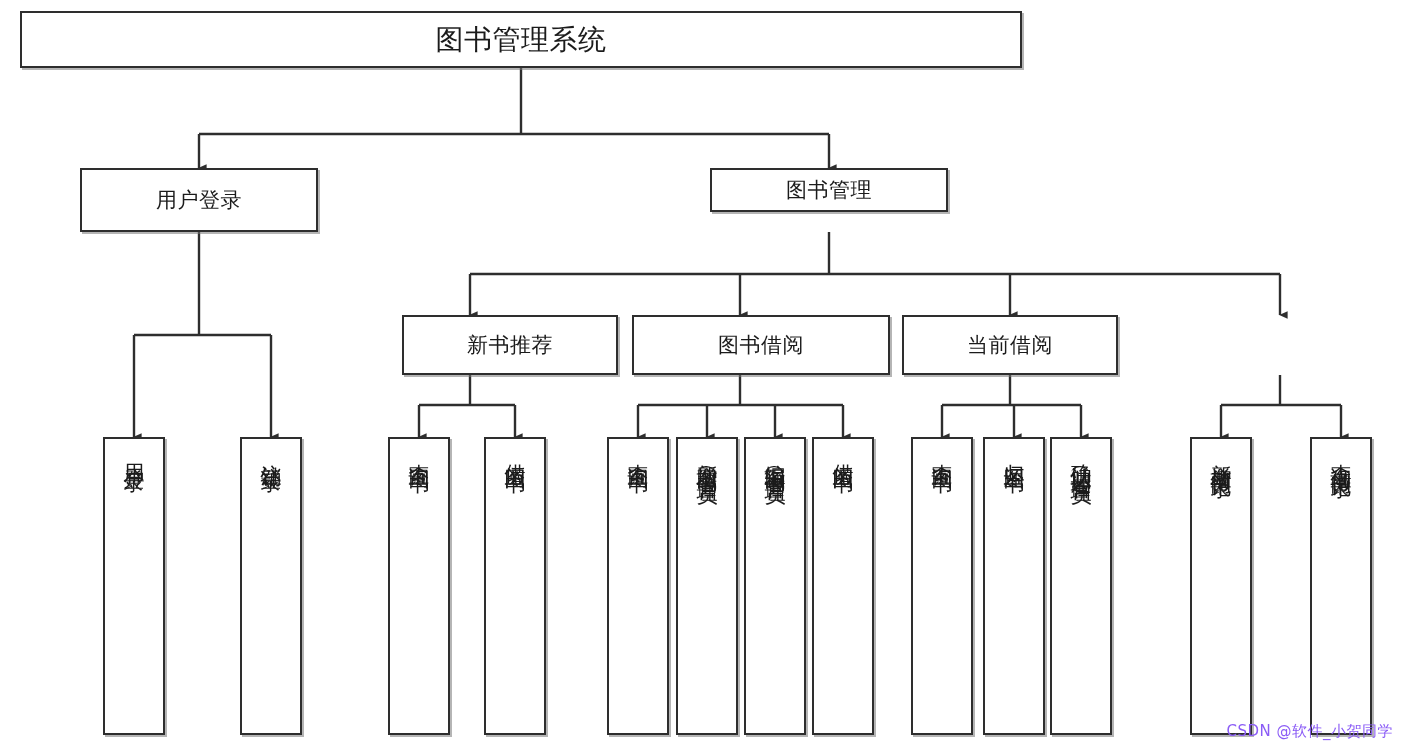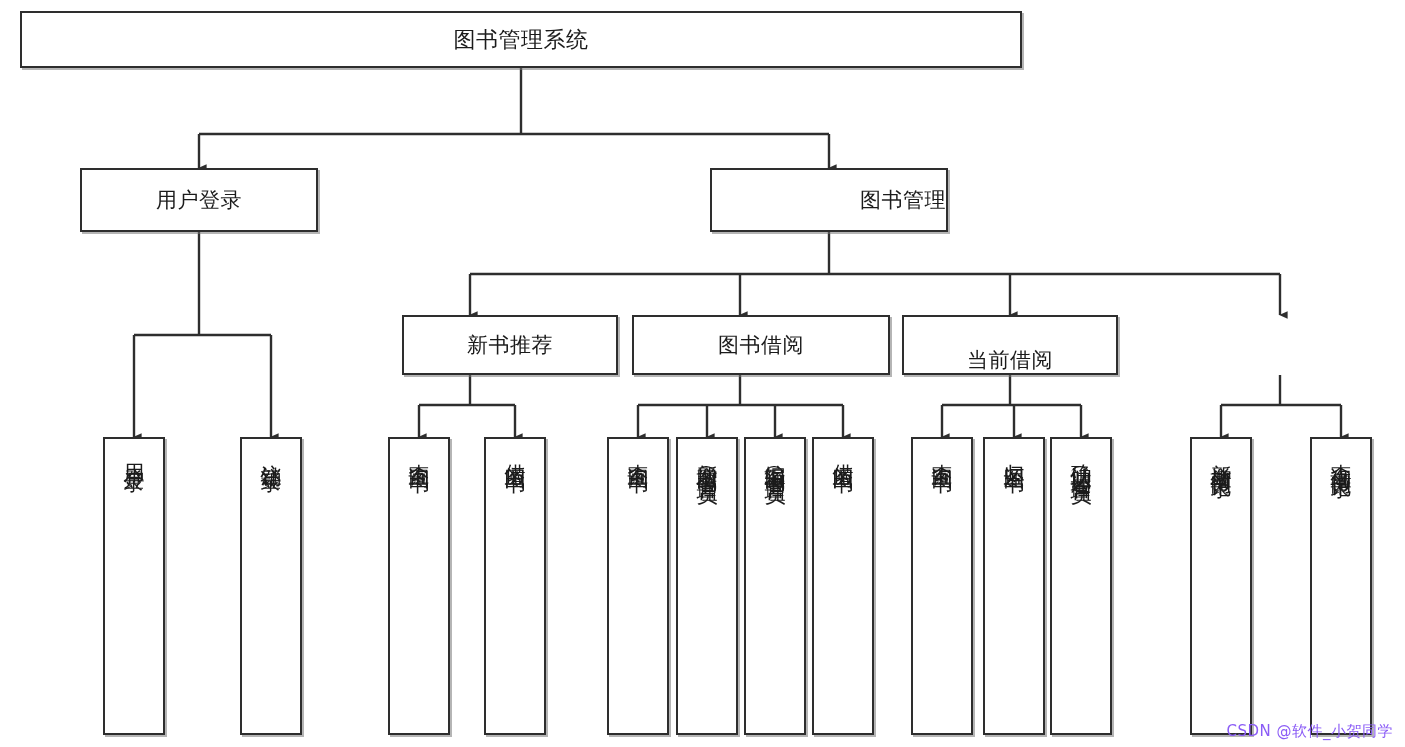--- a/index.html
+++ b/index.html
@@ -43,21 +43,21 @@
     line-height: 1.18;
     color: #1b1b1b;
   }
   
   .node.horizontal .node-label {
     writing-mode: horizontal-tb;
     font-size: 21px;
     letter-spacing: 0.5px;
   }
   .node.root .node-label {
-    font-size: 22px;
+    font-size: 28px;
   }
   
   .node.vertical {
     align-items: flex-start;
     justify-content: center;
     padding-top: 8px;
   }
   .node.vertical .node-label {
     writing-mode: vertical-rl;
     text-orientation: upright;
@@ -126,31 +126,31 @@
       </g>
   </svg>
 
   <div class="node root horizontal" style="left: 20px; top: 11px; width: 1002px; height: 57px;">
     <span class="node-label">图书管理系统</span>
   </div>
 
   <div class="node horizontal" style="left: 80px; top: 168px; width: 238px; height: 64px;">
     <span class="node-label">用户登录</span>
   </div>
-  <div class="node horizontal" style="left: 710px; top: 168px; width: 238px; height: 64px; justify-content: flex-end;">
+  <div class="node horizontal" style="left: 710px; top: 168px; width: 238px; height: 44px;">
     <span class="node-label">图书管理</span>
   </div>
 
   <div class="node horizontal" style="left: 362px; top: 315px; width: 216px; height: 60px; margin-left: 40px;">
     <span class="node-label">新书推荐</span>
   </div>
   <div class="node horizontal" style="left: 632px; top: 315px; width: 258px; height: 60px;">
     <span class="node-label">图书借阅</span>
   </div>
-  <div class="node horizontal" style="left: 902px; top: 315px; width: 216px; height: 60px; align-items: flex-end;">
+  <div class="node horizontal" style="left: 902px; top: 315px; width: 216px; height: 60px;">
     <span class="node-label">当前借阅</span>
   </div>
 
   <div class="node vertical" style="left: 103px; top: 437px; width: 62px; height: 298px;">
     <span class="node-label">用户登录</span>
   </div>
   <div class="node vertical" style="left: 240px; top: 437px; width: 62px; height: 298px;">
     <span class="node-label">注销登录</span>
   </div>
   <div class="node vertical" style="left: 388px; top: 437px; width: 62px; height: 298px;">

